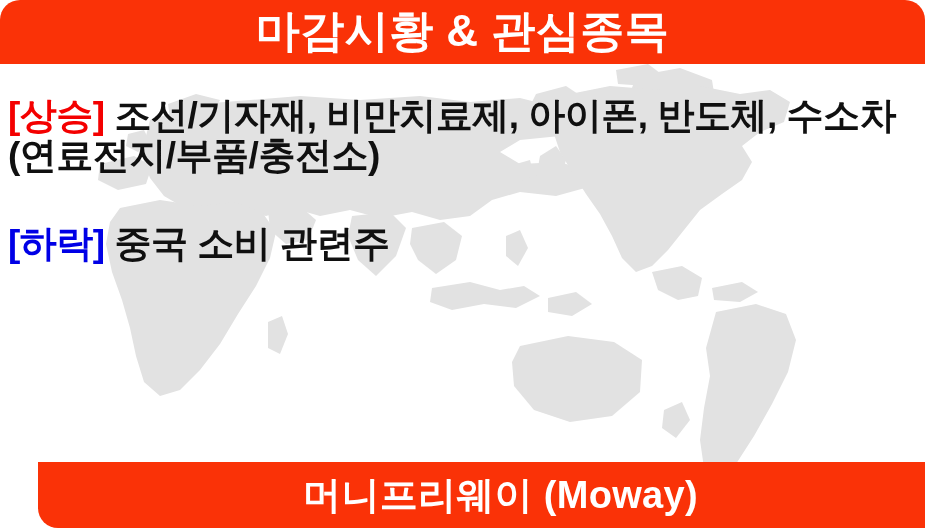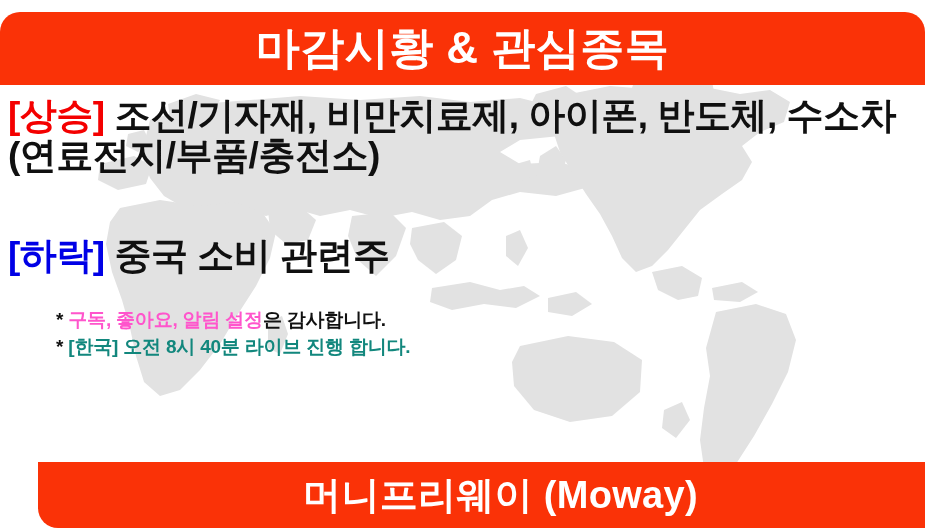--- a/index.html
+++ b/index.html
@@ -39,22 +39,22 @@
     position: absolute;
     left: 0;
     width: 925px;
     background: #fa3207;
     z-index: 2;
     display: flex;
     align-items: center;
     justify-content: center;
   }
   .band-top {
-    top: 12px;
-    height: 73px;
+    top: 0;
+    height: 64px;
     border-top-left-radius: 20px;
     border-top-right-radius: 20px;
   }
   .band-bottom {
     top: 462px;
     height: 66px;
     border-bottom-left-radius: 20px;
     border-bottom-right-radius: 20px;
     margin-left: 38px;
   }
@@ -95,21 +95,21 @@
     color: #101010;
     line-height: 1.08;
     letter-spacing: -0.5px;
     margin: 0;
     max-width: 918px;
   }
   .headline.up-block {
     margin-top: 4px;
   }
   .headline.down-block {
-    margin-top: 60px;
+    margin-top: 48px;
   }
   .tag-up {
     color: #f40000;
   }
   .tag-down {
     color: #0000e6;
   }
 
   
   .notes {
@@ -218,29 +218,18 @@
     <p class="headline up-block">
       <span class="tag-up">[상승]</span><span> 조선/기자재, 비만치료제, 아이폰, 반도체, 수소차(연료전지/부품/충전소)</span>
     </p>
 
     <p class="headline down-block">
       <span class="tag-down">[하락]</span><span> 중국 소비 관련주</span>
     </p>
 
   </div>
 
-  <div class="notes">
-
-    <div class="note-line">
-      <span class="note-star">* </span><span class="note-pink">구독, 좋아요, 알림 설정</span><span class="note-plain">은 감사합니다.</span>
-    </div>
-
-    <div class="note-line">
-      <span class="note-star">* </span><span class="note-teal">[한국] 오전 8시 40분 라이브 진행 합니다.</span><span class="note-teal"></span>
-    </div>
-
-  </div>
 
   <div class="band band-bottom">
     <div class="band-footer-title">머니프리웨이 (Moway)</div>
   </div>
 
 </div>
 
 </body></html>

